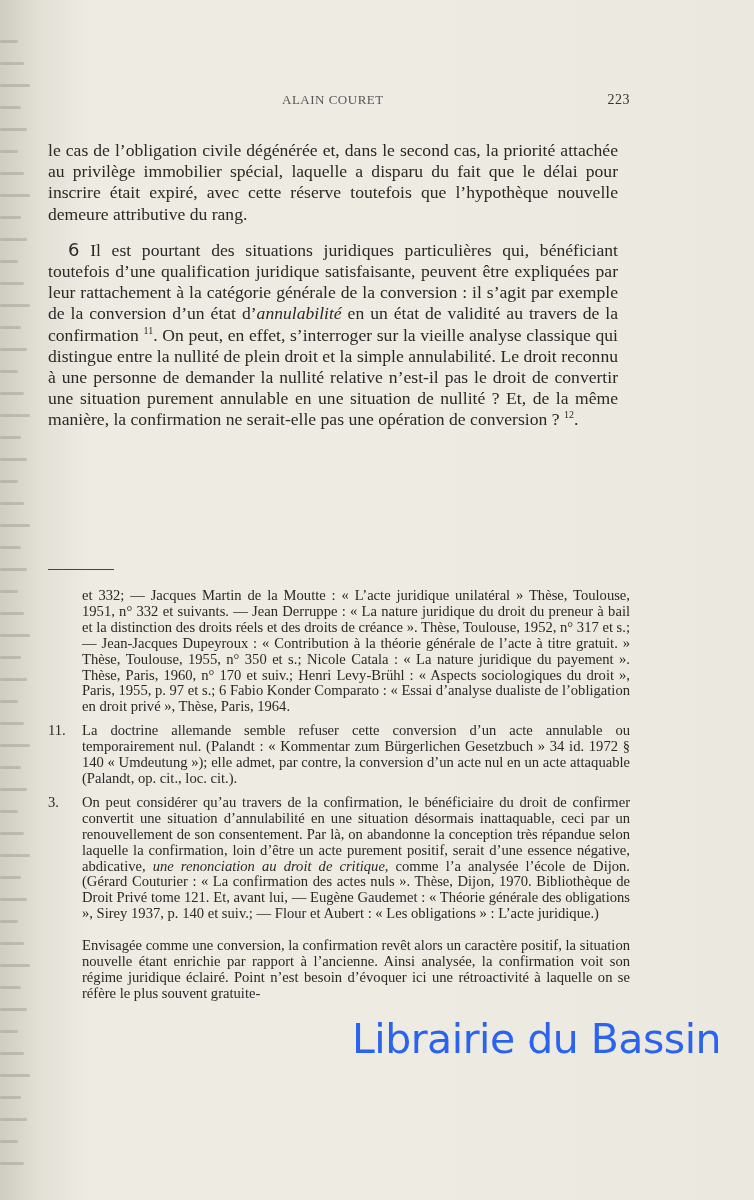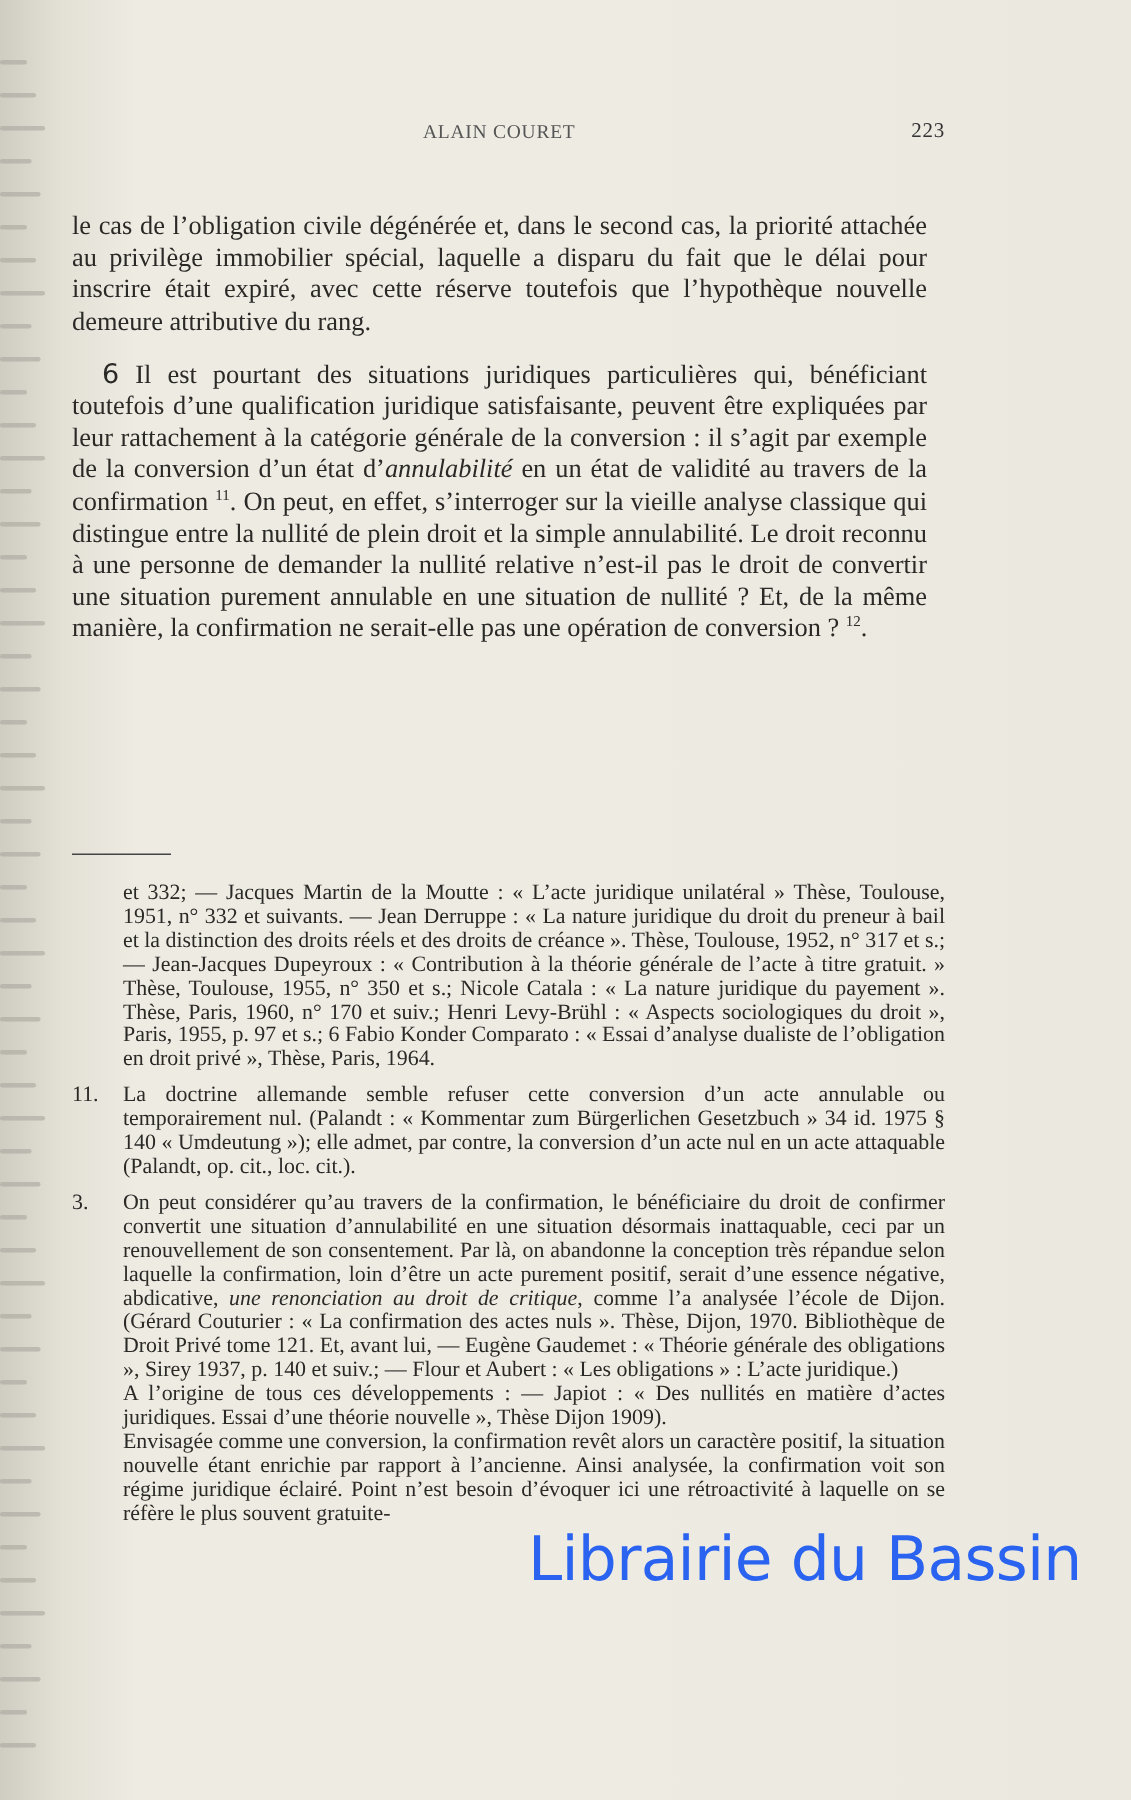--- a/index.html
+++ b/index.html
@@ -4,21 +4,21 @@
 <style>
   html, body { margin:0; padding:0; }
   body {
     width:754px; height:1200px; overflow:hidden; position:relative;
     background: linear-gradient(90deg, #cfccc2 0px, #e3e0d6 40px, #edebe2 90px, #eeebe3 400px, #ebe8df 754px);
     font-family: "DejaVu Serif", "Liberation Serif", serif;
     color:#2b2a28;
   }
   .edge { position:absolute; left:0; top:0; width:40px; height:1200px; }
   .edge i { position:absolute; left:0; height:3px; background:#a9a79f; border-radius:2px; opacity:.6; }
-  .header { position:absolute; top:80px; left:282px; width:348px; display:flex; justify-content:space-between;
+  .header { position:absolute; top:92px; left:282px; width:348px; display:flex; justify-content:space-between;
     font-family:"Liberation Serif", serif; font-size:13px; letter-spacing:.5px;gap:24px; }
   .header .author { font-variant: small-caps; color:#555; }
   .header .pageno { font-size:14px; color:#333;margin-left:22px; }
   .main { position:absolute; left:48px; top:140px; width:582px;
     font-family:"Liberation Serif", serif; font-size:17.6px; line-height:21.2px; text-align:justify; color:#2a2926; }
   .main p { margin:0 12px 14px 0; text-indent:0; }
   .main p.ind { text-indent:20px; }
   .num { font-family:"DejaVu Sans", sans-serif; font-size:18px; font-weight:normal; }
   sup { font-size:10px; line-height:0; }
   .rule { position:absolute; left:48px; top:569px; width:66px; height:1px; background:#444; }
@@ -97,23 +97,23 @@
   <p>le cas de l’obligation civile dégénérée et, dans le second cas, la priorité attachée au privilège immobilier spécial, laquelle a disparu du fait que le délai pour inscrire était expiré, avec cette réserve toutefois que l’hypothèque nouvelle demeure attributive du rang.</p>
   <p class="ind"><span class="num">6</span><span> Il est pourtant des situations juridiques particulières qui, bénéficiant toutefois d’une qualification juridique satisfaisante, peuvent être expliquées par leur rattachement à la catégorie générale de la conversion : il s’agit par exemple de la conversion d’un état d’</span><em>annulabilité</em><span> en un état de validité au travers de la confirmation </span><sup>11</sup><span>. On peut, en effet, s’interroger sur la vieille analyse classique qui distingue entre la nullité de plein droit et la simple annulabilité. Le droit reconnu à une personne de demander la nullité relative n’est-il pas le droit de convertir une situation purement annulable en une situation de nullité ? Et, de la même manière, la confirmation ne serait-elle pas une opération de conversion ? </span><sup>12</sup><span>.</span></p>
 </div>
 
 <div class="rule"></div>
 
 <div class="notes">
   <div class="note"><span>et 332; — Jacques Martin de la Moutte : « L’acte juridique unilatéral » Thèse, Toulouse, 1951, n° 332 et suivants. — Jean Derruppe : « La nature juridique du droit du preneur à bail et la distinction des droits réels et des droits de créance ». Thèse, Toulouse, 1952, n° 317 et s.; — Jean-Jacques Dupeyroux : « Contribution à la théorie générale de l’acte à titre gratuit. » Thèse, Toulouse, 1955, n° 350 et s.; Nicole Catala : « La nature juridique du payement ». Thèse, Paris, 1960, n° 170 et suiv.; Henri Levy-Brühl : « Aspects sociologiques du droit », Paris, 1955, p. 97 et s.; 6 Fabio Konder Comparato : « Essai d’analyse dualiste de l’obligation en droit privé », Thèse, Paris, 1964.</span></div>
   <div class="note" style="padding-left:30px;">
     <span class="n" style="left:-4px;">11.</span>
-    <span>La doctrine allemande semble refuser cette conversion d’un acte annulable ou temporairement nul. (Palandt : « Kommentar zum Bürgerlichen Gesetzbuch » 34 id. 1975 § 140 « Umdeutung »); elle admet, par contre, la conversion d’un acte nul en un acte attaquable (Palandt, op. cit., loc. cit.).</span><br>
+    <span>La doctrine allemande semble refuser cette conversion d’un acte annulable ou temporairement nul. (Palandt : « Kommentar zum Bürgerlichen Gesetzbuch » 34 id. 1972 § 140 « Umdeutung »); elle admet, par contre, la conversion d’un acte nul en un acte attaquable (Palandt, op. cit., loc. cit.).</span><br>
   </div>
   <div class="note">
     <span class="n" style="left:-4px;">3.</span>
     <span>On peut considérer qu’au travers de la confirmation, le bénéficiaire du droit de confirmer convertit une situation d’annulabilité en une situation désormais inattaquable, ceci par un renouvellement de son consentement. Par là, on abandonne la conception très répandue selon laquelle la confirmation, loin d’être un acte purement positif, serait d’une essence négative, abdicative, </span><em>une renonciation au droit de critique</em><span>, comme l’a analysée l’école de Dijon. (Gérard Couturier : « La confirmation des actes nuls ». Thèse, Dijon, 1970. Bibliothèque de Droit Privé tome 121. Et, avant lui, — Eugène Gaudemet : « Théorie générale des obligations », Sirey 1937, p. 140 et suiv.; — Flour et Aubert : « Les obligations » : L’acte juridique.)</span><br>
-    <span>A l’origine de tous ces développements : — Japiot : « Des nullités en matière d’actes juridiques. Essai d’une théorie nouvelle », Thèse Dijon 1909).</span><br>
+    <br>
     <span>Envisagée comme une conversion, la confirmation revêt alors un caractère positif, la situation nouvelle étant enrichie par rapport à l’ancienne. Ainsi analysée, la confirmation voit son régime juridique éclairé. Point n’est besoin d’évoquer ici une rétroactivité à laquelle on se réfère le plus souvent gratuite-</span>
   </div>
 </div>
 
 <div class="watermark">Librairie du Bassin</div>
 
 </body></html>

